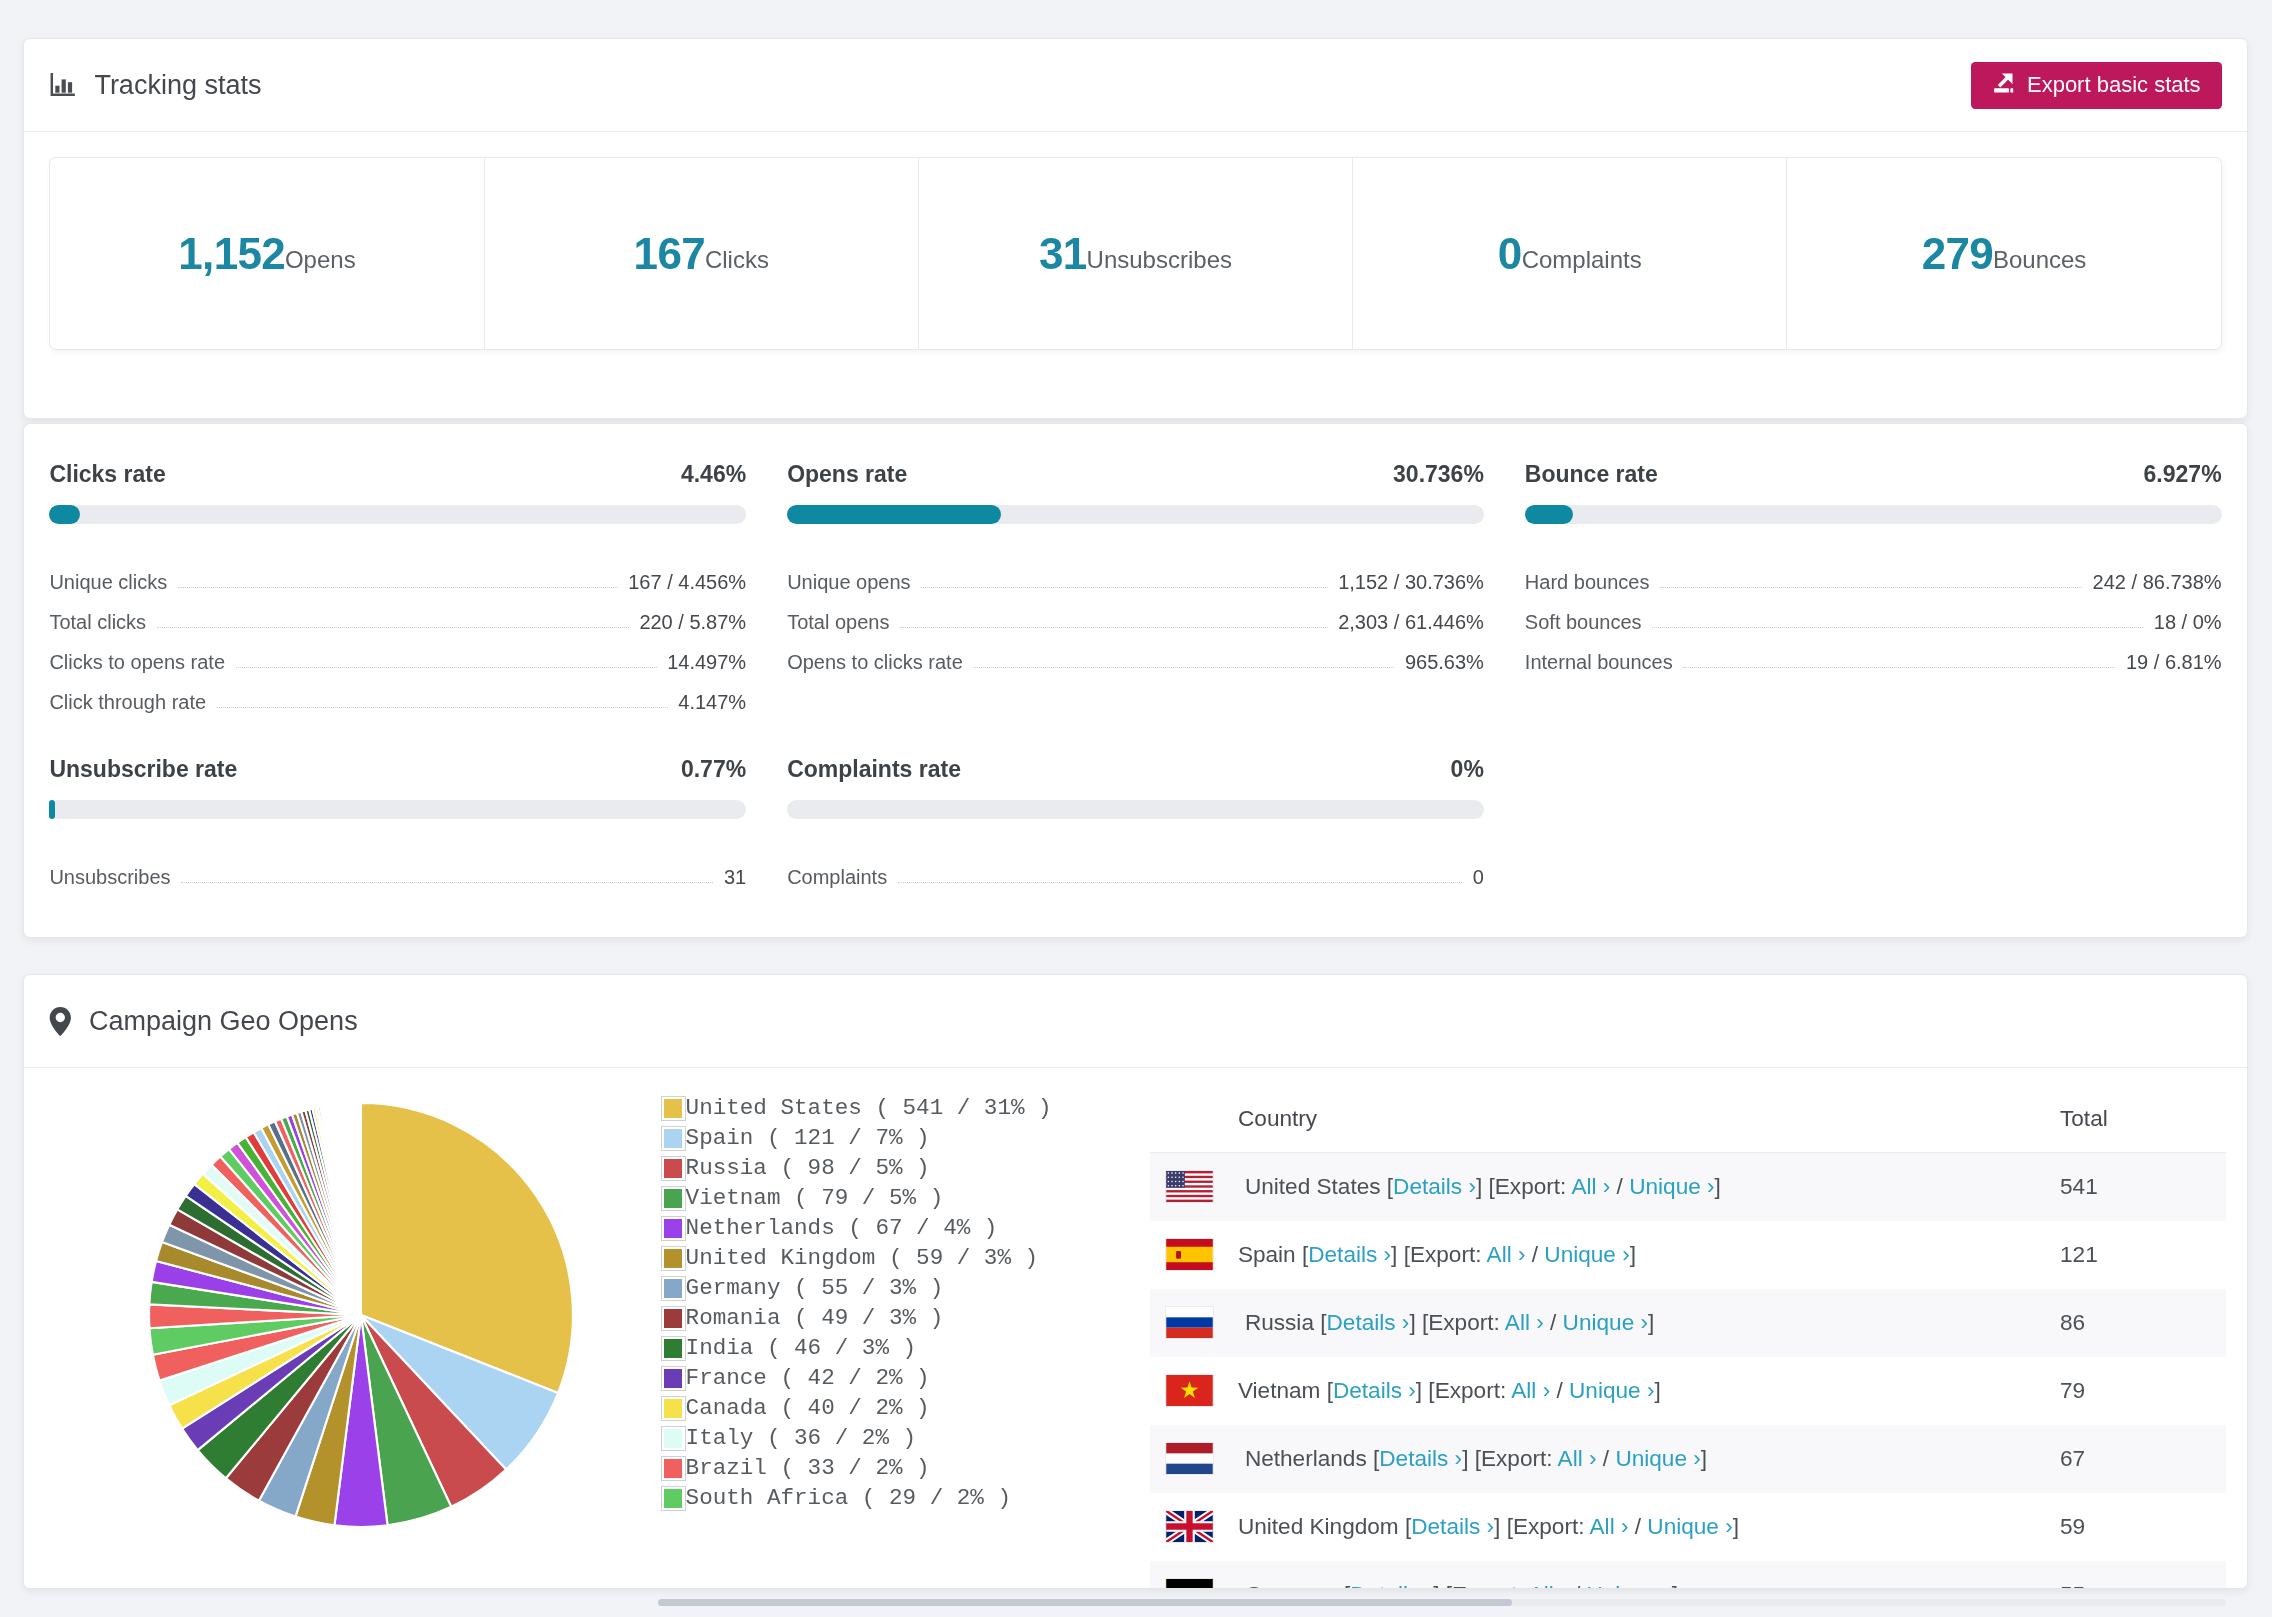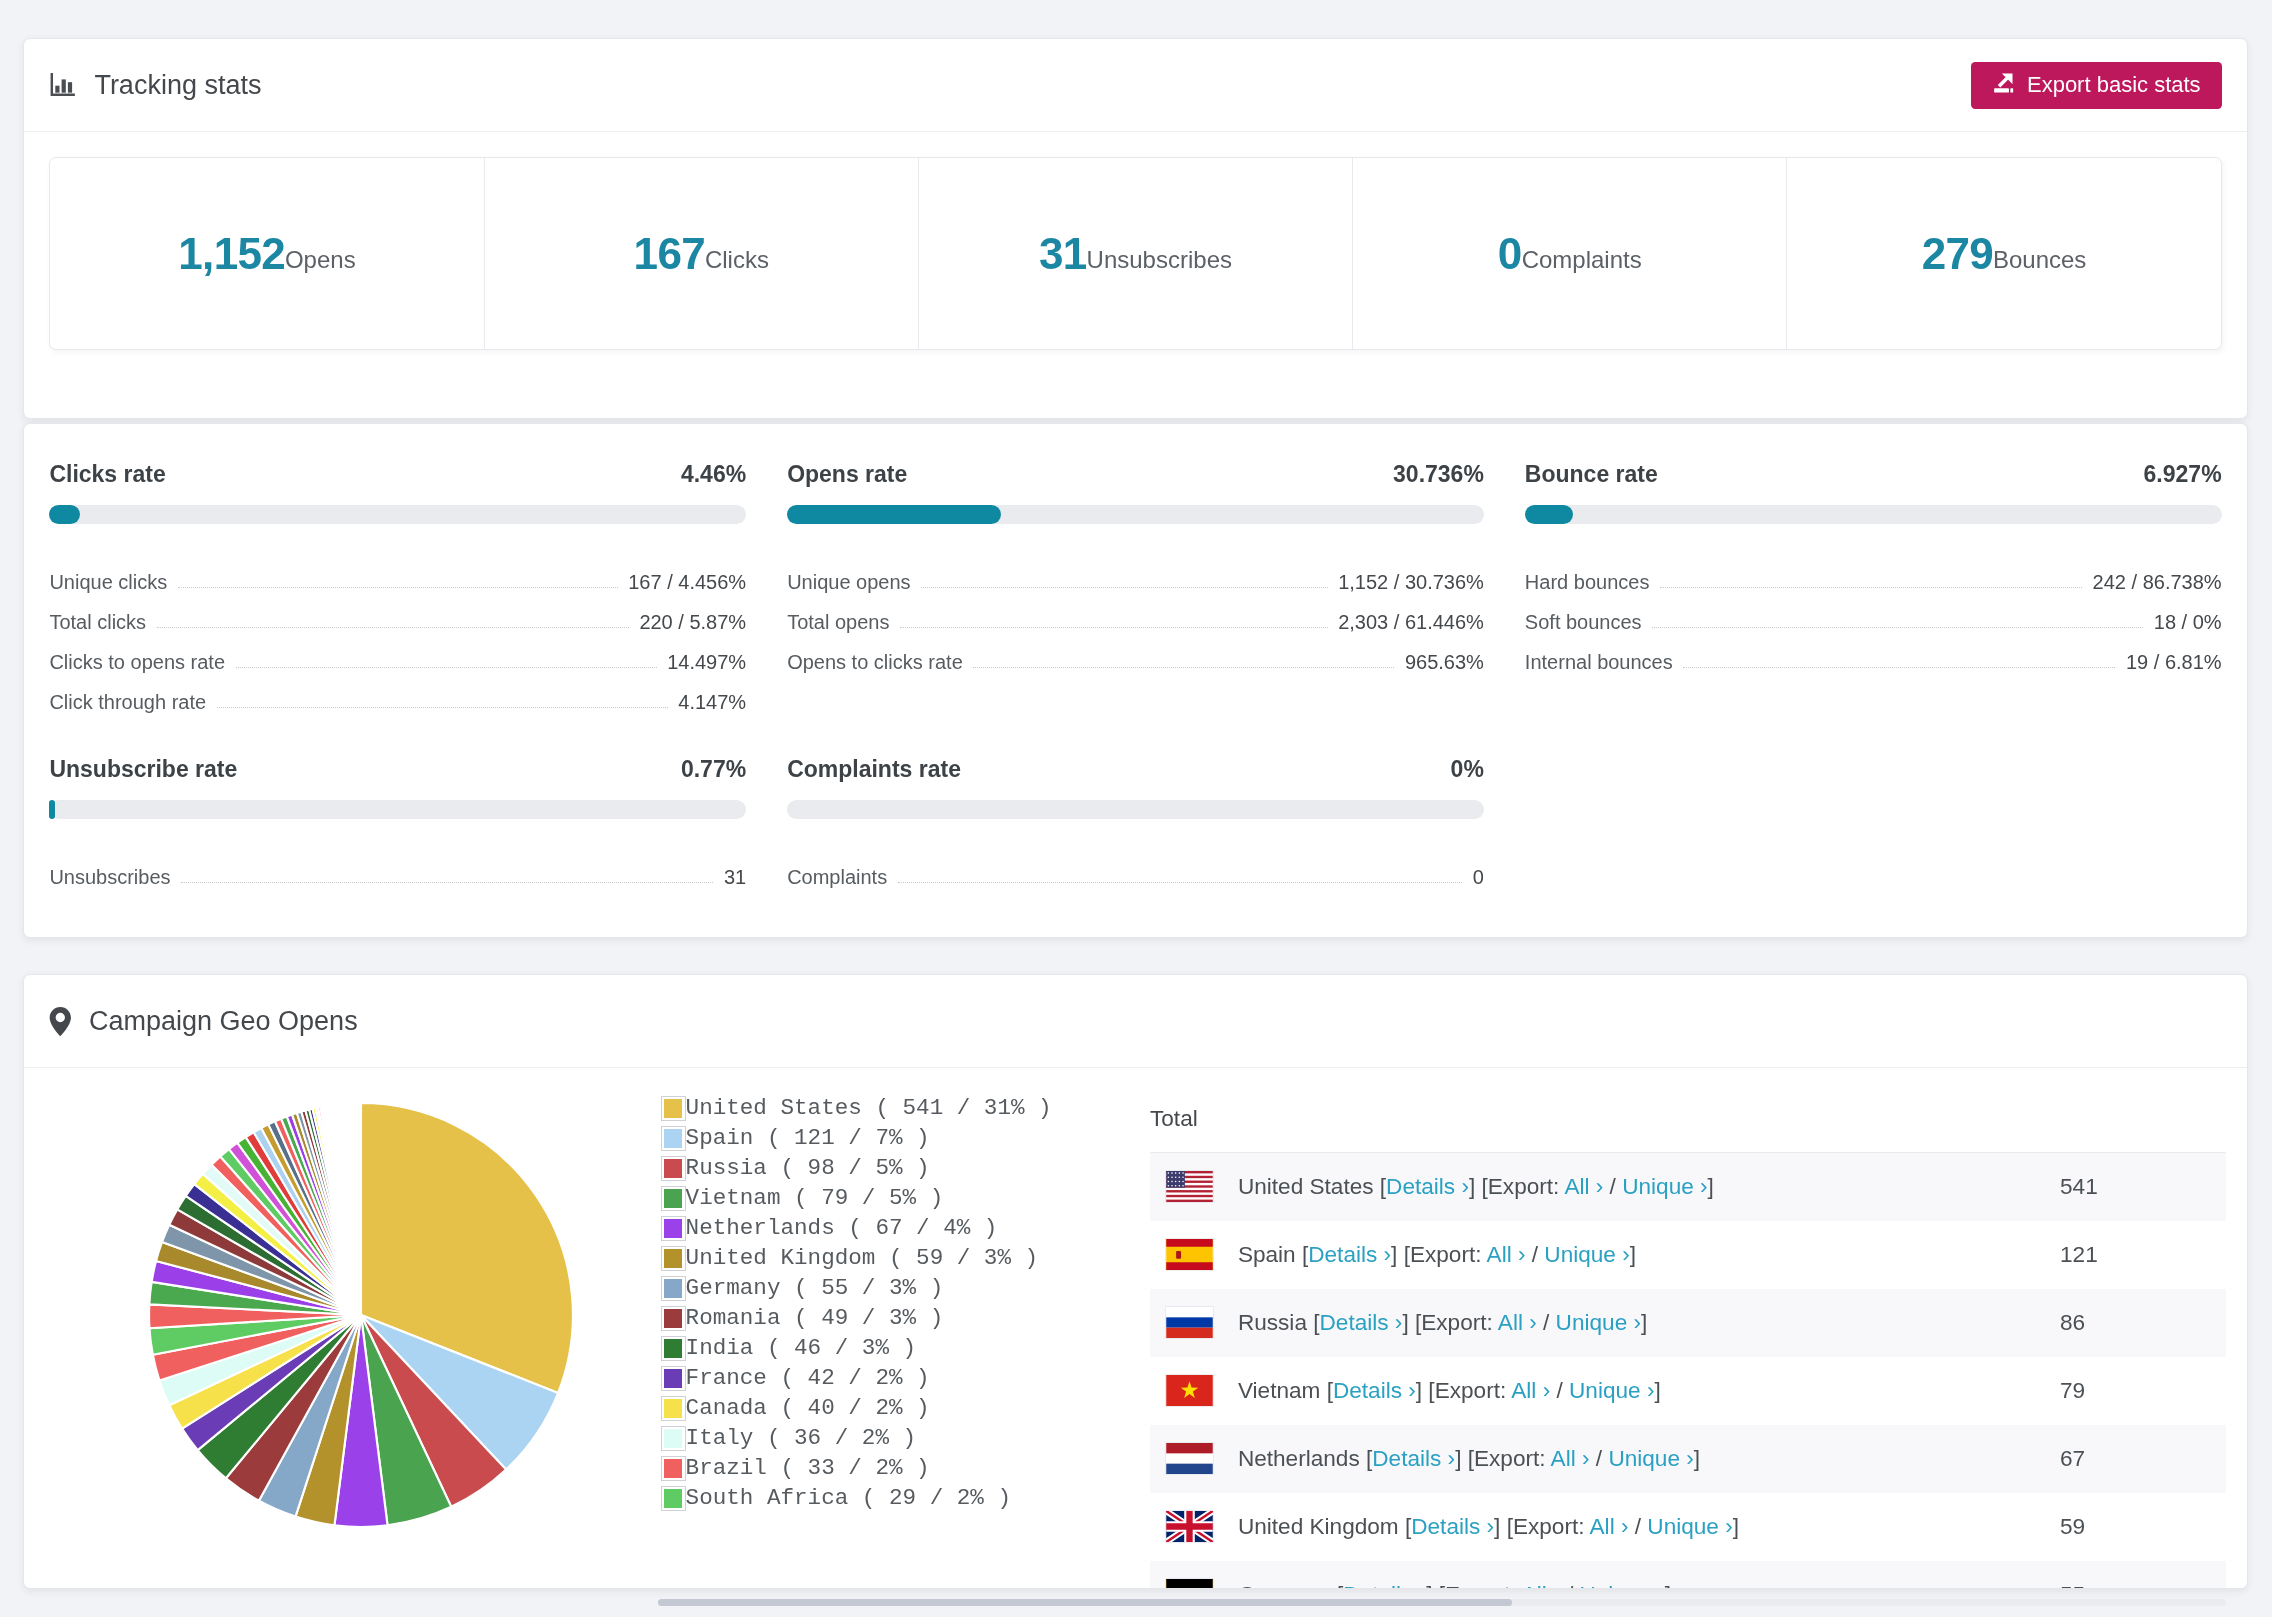--- a/index.html
+++ b/index.html
@@ -44,21 +44,21 @@
   .legend li{display:flex;align-items:center;gap:0;height:30px;font-size:22.6px;color:#565b60;font-family:Liberation Mono, monospace;}
   .swatch{width:18.4px;height:18.4px;border:1.4px solid #cfd1d4;background:#fff;padding:2.1px;display:inline-block;}
   .swatch i{display:block;width:100%;height:100%;}
 
   .geo-table{position:absolute;left:1126px;top:17.6px;width:1076px;}
   .t-head{display:flex;height:66px;align-items:center;border-bottom:1.4px solid #e9ebee;
           font-size:22.6px;color:#45494e;}
   .t-head .th-country{margin-left:88px;flex:1;}
   .t-head .th-total{width:166px;}
   .t-row{display:flex;align-items:center;height:68px;font-size:22.6px;color:#4b5055;padding-left:15.5px;box-sizing:border-box;}
-  .t-row.striped{background:#f8f8fa;}
+  .t-row.striped{background:#f8f8fa;gap:7px;}
   .t-row .flag{width:47px;height:31px;margin-right:25.4px;box-shadow:0 0 0 0.7px #e2e4e7;flex:none;}
   .t-row .flag svg{display:block;}
   .t-row .t-country{flex:1;white-space:nowrap;}
   .t-row .t-total{width:166px;flex:none;}
   .t-row a{color:#2aa0c2;text-decoration:none;cursor:pointer;}
 
   .scroll-track{position:absolute;left:658px;top:1599px;width:1568px;height:7px;
                 background:#e9ebef;border-radius:3.5px;}
   .scroll-thumb{position:absolute;left:0;top:0;width:854px;height:7px;
                 background:#c4c8d3;border-radius:3.5px;}
@@ -380,20 +380,21 @@
         </li>
         <li>
           <span class="swatch">
             <i style="background: rgb(94, 204, 98);"></i>
           </span>
           <span>South Africa ( 29 / 2% )</span>
         </li>
       </ul>
     <div class="geo-table" id="geoTable">
         <div class="t-head">
+          <span class="th-country">Country</span>
           <span class="th-total">Total</span>
         </div>
         <div class="t-row striped">
           <span class="flag">
             <svg width="47" height="31" viewBox="0 0 66 44">
               <rect width="66" height="44" fill="#fff"></rect>
               <rect y="0.00" width="66" height="3.38" fill="#b22234"></rect>
               <rect y="6.77" width="66" height="3.38" fill="#b22234"></rect>
               <rect y="13.54" width="66" height="3.38" fill="#b22234"></rect>
               <rect y="20.31" width="66" height="3.38" fill="#b22234"></rect>

